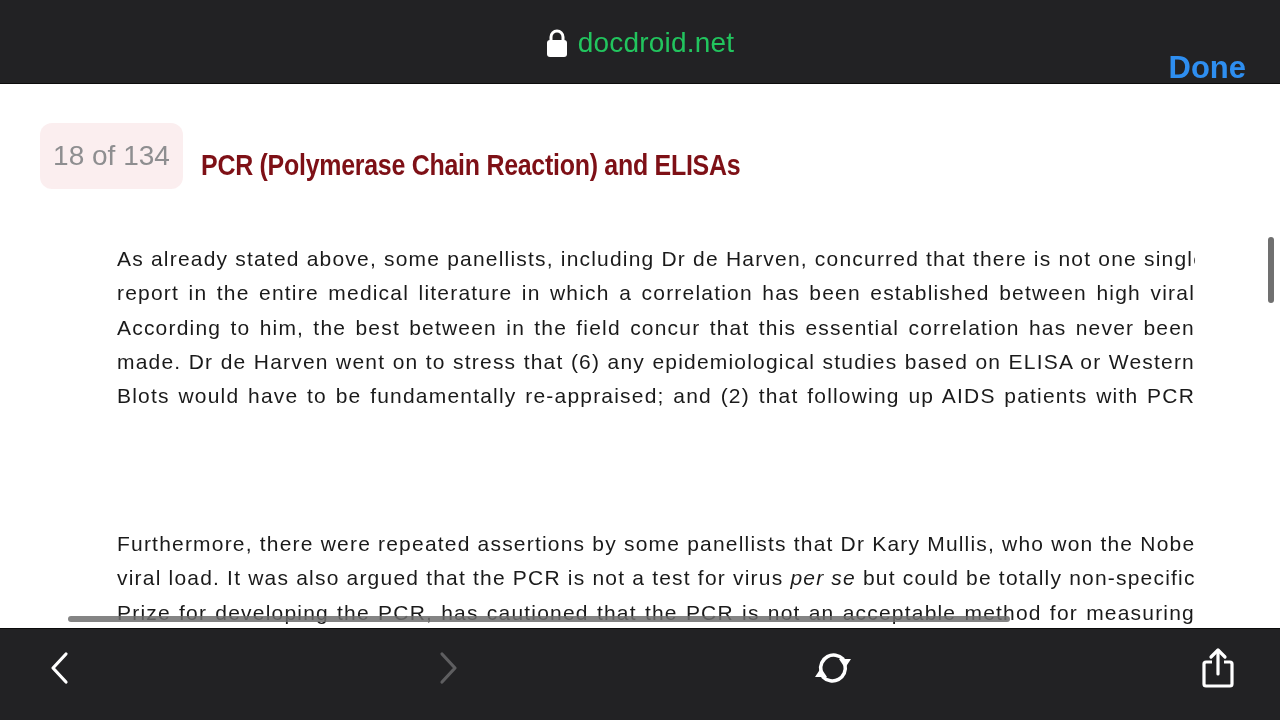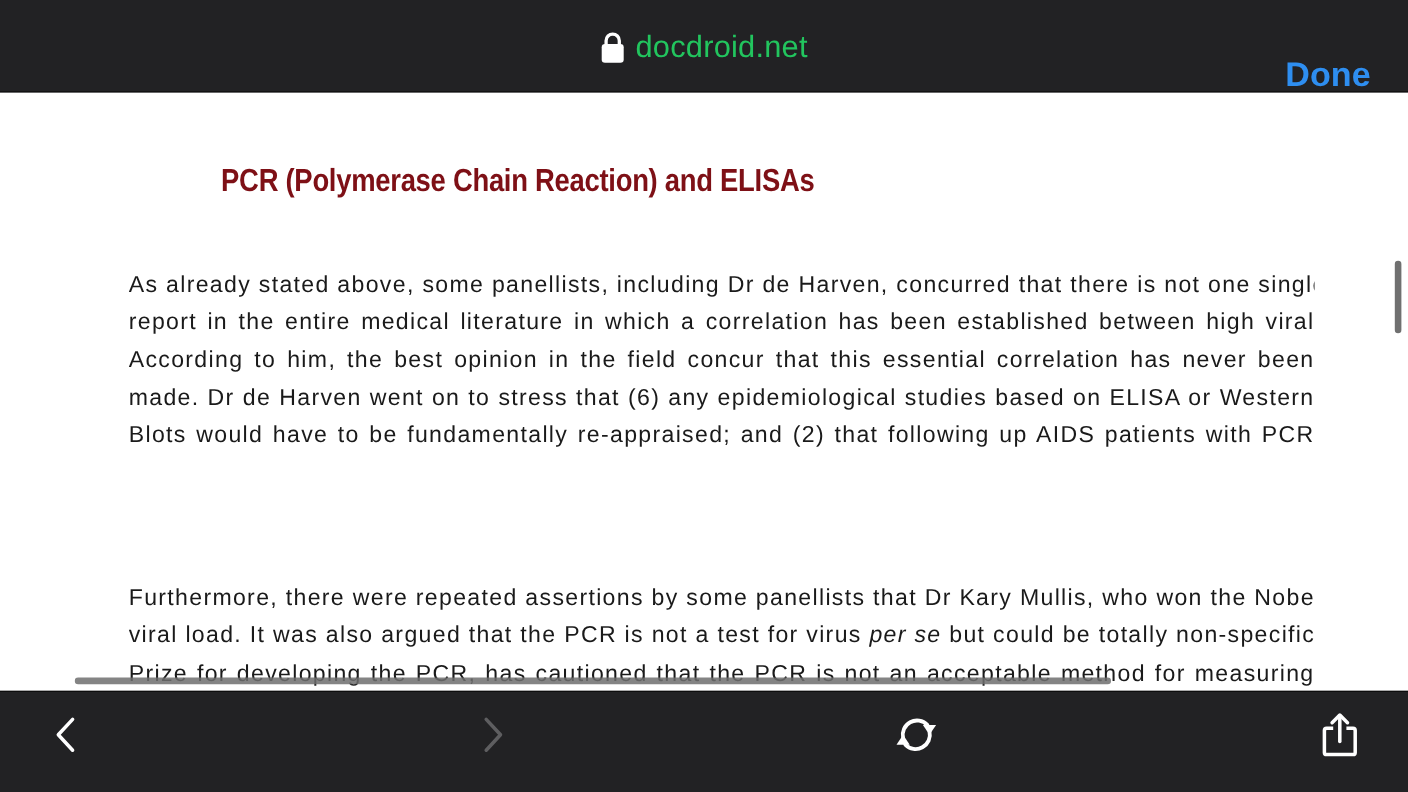--- a/index.html
+++ b/index.html
@@ -81,27 +81,30 @@
     <svg class="lock-icon" viewBox="0 0 22 30">
       <path d="M5 13 V9 a6 6 0 0 1 12 0 V13" fill="none" stroke="#ffffff" stroke-width="3"></path>
       <rect x="1" y="12" width="20" height="17" rx="3" fill="#ffffff"></rect>
     </svg>
     <span class="url-text">docdroid.net</span>
   </div>
   <button class="done-btn">Done</button>
 </div>
 
 <div class="content">
+  <div class="page-indicator">
+    <span>18 of 134</span>
+  </div>
 
   <div class="doc-heading">PCR (Polymerase Chain Reaction) and ELISAs</div>
 
   <div class="para para1">
     <span class="line">As already stated above, some panellists, including Dr de Harven, concurred that there is not one single</span>
     <span class="line">report in the entire medical literature in which a correlation has been established between high viral</span>
-    <span class="line">According to him, the best opinion in the field concur that this essential correlation has never been</span>
+    <span class="line">According to him, the best between in the field concur that this essential correlation has never been</span>
     <span class="line">made. Dr de Harven went on to stress that (6) any epidemiological studies based on ELISA or Western</span>
     <span class="line">Blots would have to be fundamentally re-appraised; and (2) that following up AIDS patients with PCR</span>
   </div>
 
   <div class="para para2">
     <span class="line">Furthermore, there were repeated assertions by some panellists that Dr Kary Mullis, who won the Nobel</span>
     <span class="line"><span>viral load. It was also argued that the PCR is not a test for virus </span><em>per se</em><span> but could be totally non-specific</span></span>
     <span class="line">Prize for developing the PCR, has cautioned that the PCR is not an acceptable method for measuring</span>
   </div>
 

